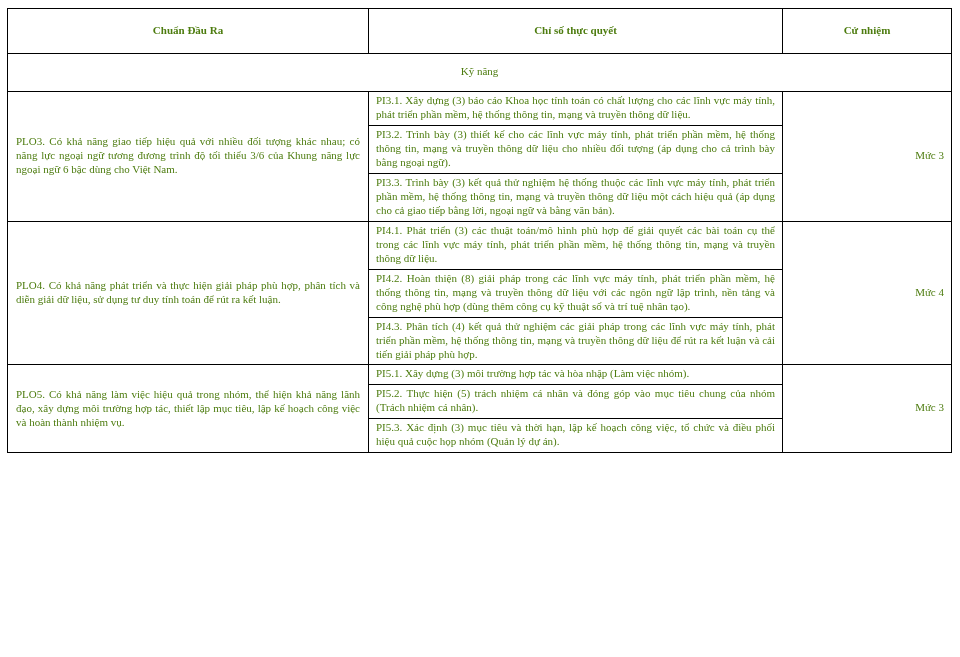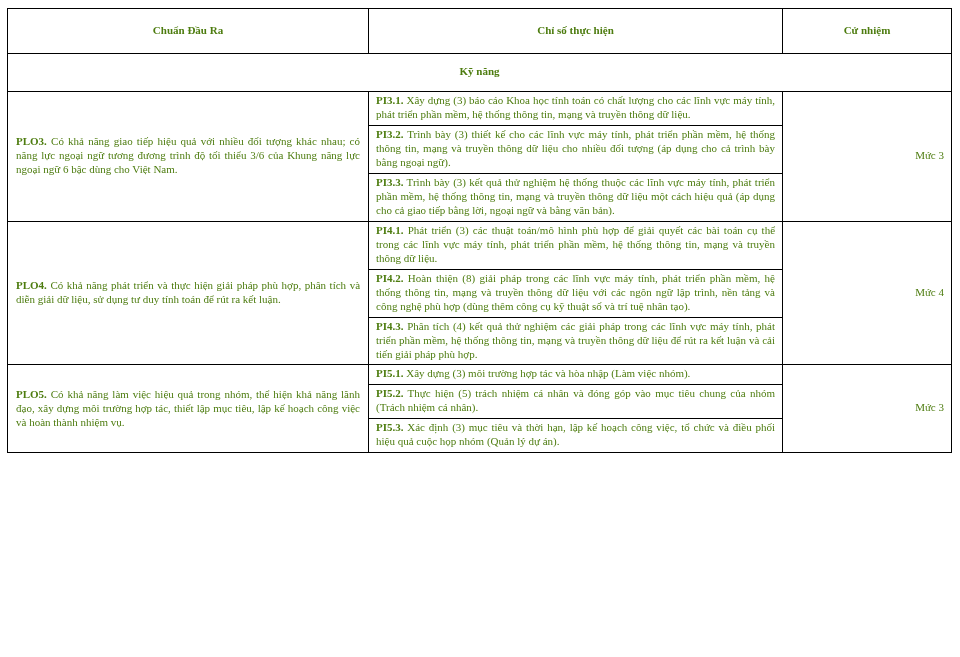--- a/index.html
+++ b/index.html
@@ -30,51 +30,51 @@
     height: 40px;
     text-align: center;
     vertical-align: middle;
     font-weight: bold;
     padding: 2px 4px;
   }
   td.section-cell {
     height: 32px;
     text-align: center;
     vertical-align: middle;
-    font-weight: bold;
+    font-weight: normal;
   }
   td.plo-cell {
     vertical-align: middle;
     text-align: justify;
     padding: 2px 8px;
   }
   td.pi-cell {
     text-align: justify;
   }
   td.level-cell {
     text-align: right;
     vertical-align: middle;
   }
   .lead {
-    font-weight: bold;
+    font-weight: normal;
   }
 </style>
 </head>
 <body>
 
 <table class="doc-table">
   <colgroup>
     <col style="width:361px">
     <col style="width:414px">
     <col style="width:169px">
   </colgroup>
   <tbody>
     <tr>
       <th class="header-cell">Chuẩn Đầu Ra</th>
-      <th class="header-cell">Chỉ số thực hiện</th>
+      <th class="header-cell">Chỉ số thực quyết</th>
       <th class="header-cell">Cử nhiệm</th>
     </tr>
     <tr>
       <td class="section-cell" colspan="3">Kỹ năng</td>
     </tr>
 
     <tr>
       <td class="plo-cell" rowspan="3"><span class="lead">PLO3.</span> <span>Có khả năng giao tiếp hiệu quả với nhiều đối tượng khác nhau; có năng lực ngoại ngữ tương đương trình độ tối thiểu 3/6 của Khung năng lực ngoại ngữ 6 bậc dùng cho Việt Nam.</span></td>
       <td class="pi-cell"><span class="lead">PI3.1.</span> <span>Xây dựng (3) báo cáo Khoa học tính toán có chất lượng cho các lĩnh vực máy tính, phát triển phần mềm, hệ thống thông tin, mạng và truyền thông dữ liệu.</span></td>
       <td class="level-cell" rowspan="3">Mức 3</td>

